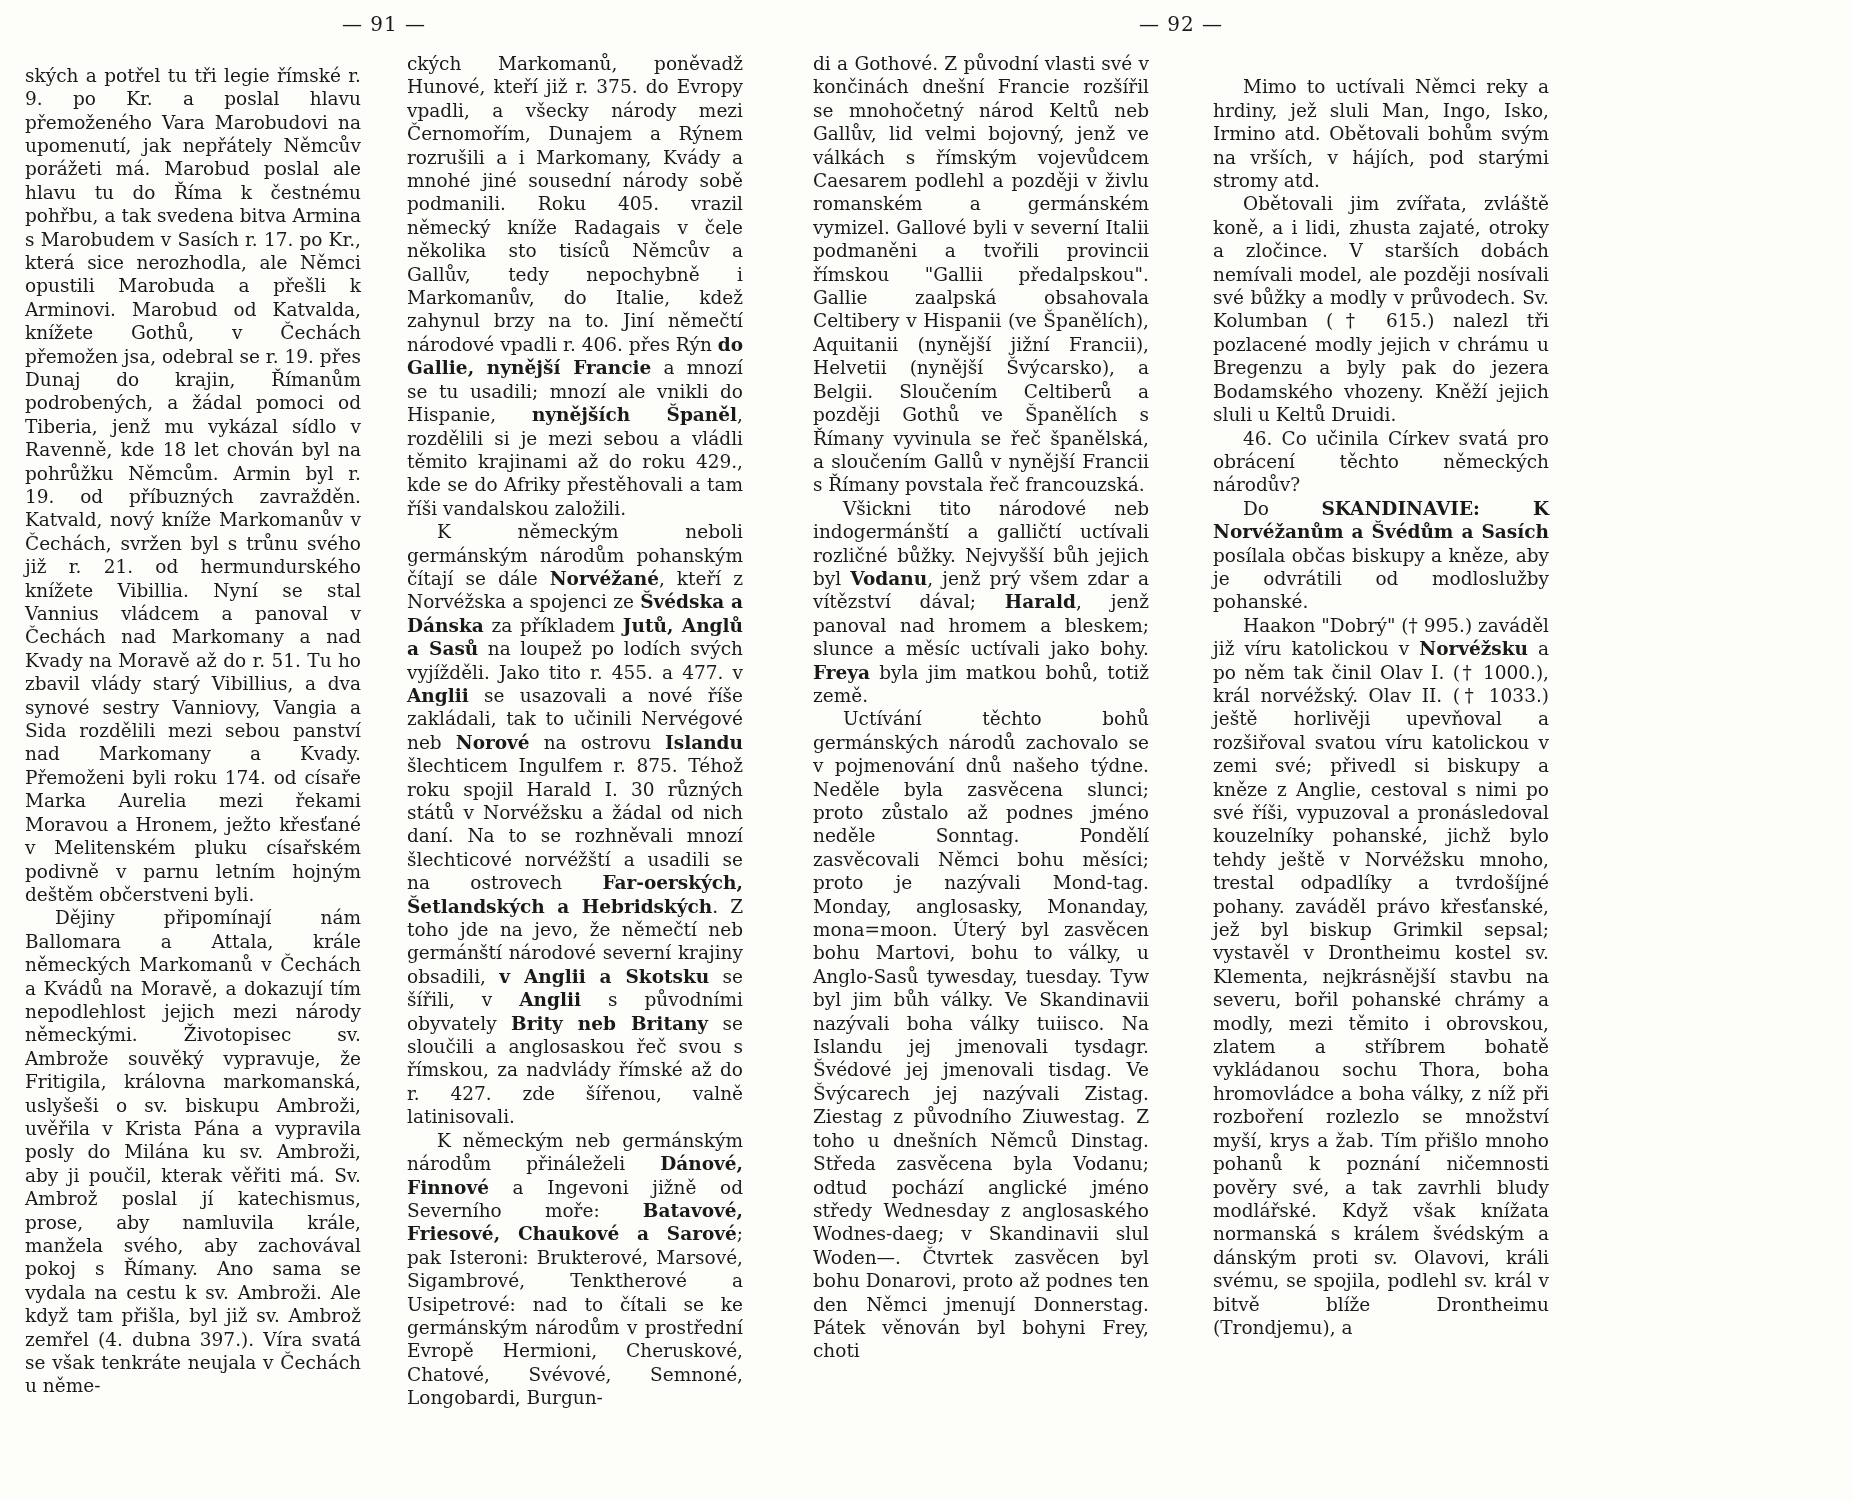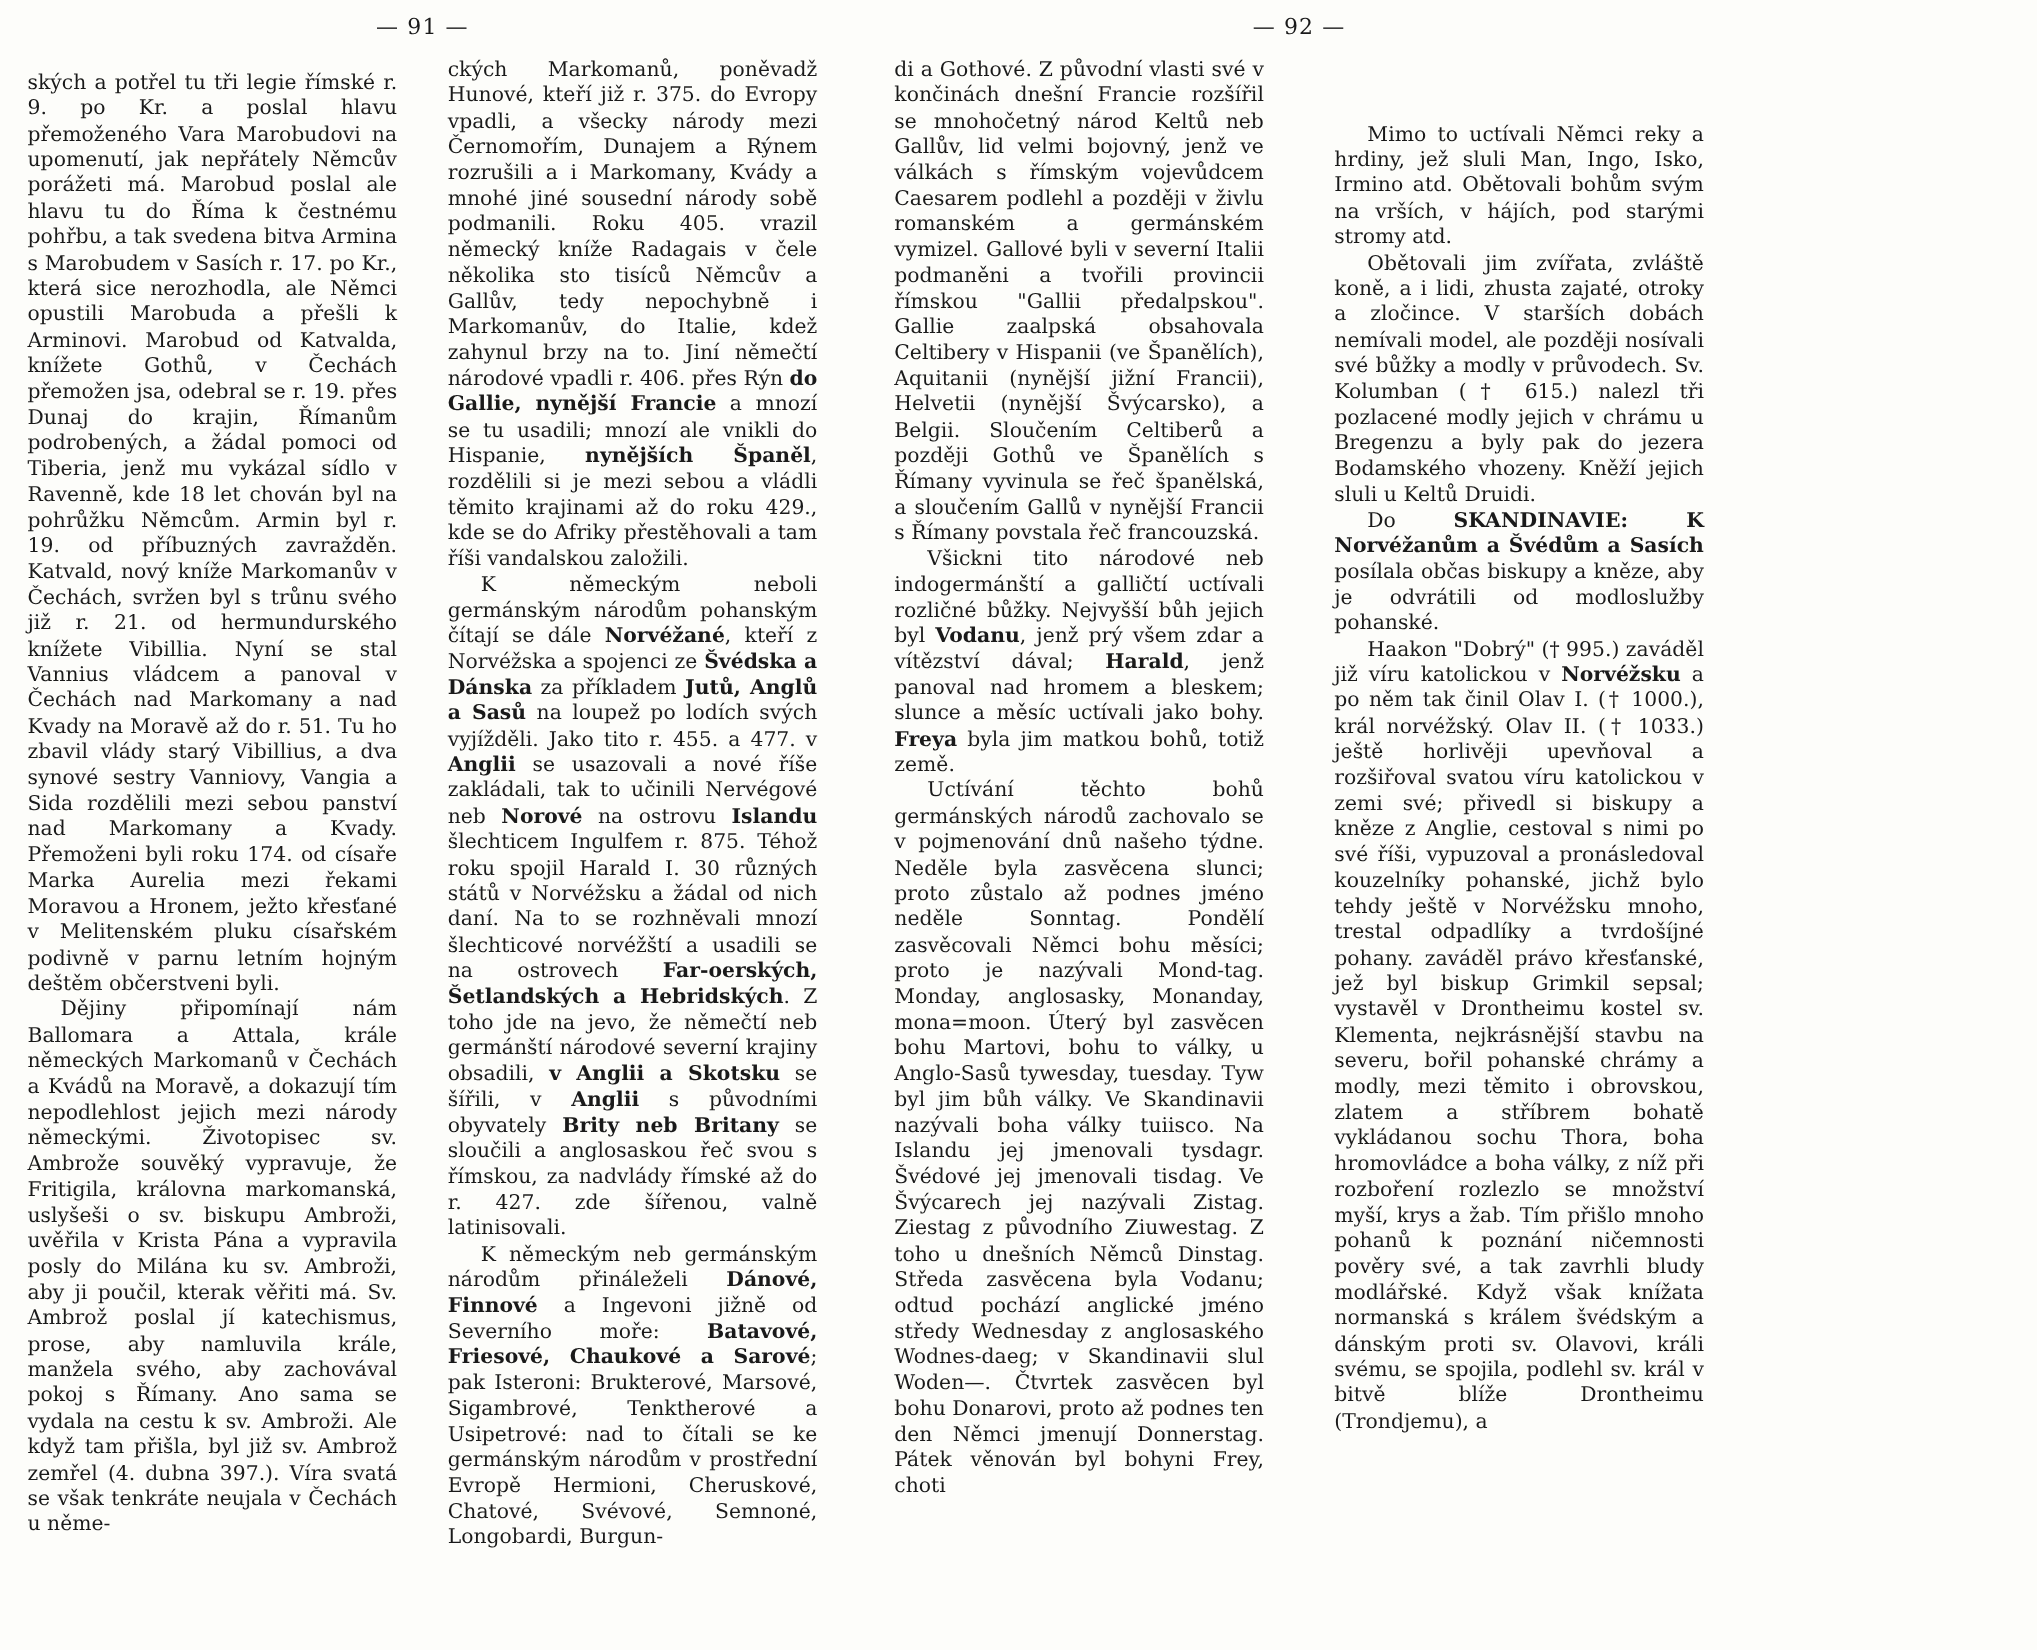--- a/index.html
+++ b/index.html
@@ -59,19 +59,20 @@
     <div class="page-number">— 92 —</div>
     <div class="cols">
       <div class="col">
           <p class="para"><span>di a Gothové. Z původní vlasti své v končinách dnešní Francie rozšířil se mnohočetný národ Keltů neb Gallův, lid velmi bojovný, jenž ve válkách s římským vojevůdcem Caesarem podlehl a později v živlu romanském a germánském vymizel. Gallové byli v severní Italii podmaněni a tvořili provincii římskou "Gallii předalpskou". Gallie zaalpská obsahovala Celtibery v Hispanii (ve Španělích), Aquitanii (nynější jižní Francii), Helvetii (nynější Švýcarsko), a Belgii. Sloučením Celtiberů a později Gothů ve Španělích s Římany vyvinula se řeč španělská, a sloučením Gallů v nynější Francii s Římany povstala řeč francouzská.</span></p>
           <p class="para indent"><span>Všickni tito národové neb indogermánští a galličtí uctívali rozličné bůžky. Nejvyšší bůh jejich byl </span><b>Vodanu</b><span>, jenž prý všem zdar a vítězství dával; </span><b>Harald</b><span>, jenž panoval nad hromem a bleskem; slunce a měsíc uctívali jako bohy. </span><b>Freya</b><span> byla jim matkou bohů, totiž země.</span></p>
           <p class="para indent"><span>Uctívání těchto bohů germánských národů zachovalo se v pojmenování dnů našeho týdne. Neděle byla zasvěcena slunci; proto zůstalo až podnes jméno neděle Sonntag. Pondělí zasvěcovali Němci bohu měsíci; proto je nazývali Mond-tag. Monday, anglosasky, Monanday, mona=moon. Úterý byl zasvěcen bohu Martovi, bohu to války, u Anglo-Sasů tywesday, tuesday. Tyw byl jim bůh války. Ve Skandinavii nazývali boha války tuiisco. Na Islandu jej jmenovali tysdagr. Švédové jej jmenovali tisdag. Ve Švýcarech jej nazývali Zistag. Ziestag z původního Ziuwestag. Z toho u dnešních Němců Dinstag. Středa zasvěcena byla Vodanu; odtud pochází anglické jméno středy Wednesday z anglosaského Wodnes-daeg; v Skandinavii slul Woden—. Čtvrtek zasvěcen byl bohu Donarovi, proto až podnes ten den Němci jmenují Donnerstag. Pátek věnován byl bohyni Frey, choti</span></p>
         </div>
       <div class="col">
           <p class="para indent"><span>Mimo to uctívali Němci reky a hrdiny, jež sluli Man, Ingo, Isko, Irmino atd. Obětovali bohům svým na vrších, v hájích, pod starými stromy atd.</span></p>
           <p class="para indent"><span>Obětovali jim zvířata, zvláště koně, a i lidi, zhusta zajaté, otroky a zločince. V starších dobách nemívali model, ale později nosívali své bůžky a modly v průvodech. Sv. Kolumban († 615.) nalezl tři pozlacené modly jejich v chrámu u Bregenzu a byly pak do jezera Bodamského vhozeny. Kněží jejich sluli u Keltů Druidi.</span></p>
+          <p class="para indent"><span>46. Co učinila Církev svatá pro obrácení těchto německých národův?</span></p>
           <p class="para indent"><span>Do </span><b>SKANDINAVIE: K Norvéžanům a Švédům a Sasích</b><span> posílala občas biskupy a kněze, aby je odvrátili od modloslužby pohanské.</span></p>
           <p class="para indent"><span>Haakon "Dobrý" († 995.) zaváděl již víru katolickou v </span><b>Norvéžsku</b><span> a po něm tak činil Olav I. († 1000.), král norvéžský. Olav II. († 1033.) ještě horlivěji upevňoval a rozšiřoval svatou víru katolickou v zemi své; přivedl si biskupy a kněze z Anglie, cestoval s nimi po své říši, vypuzoval a pronásledoval kouzelníky pohanské, jichž bylo tehdy ještě v Norvéžsku mnoho, trestal odpadlíky a tvrdošíjné pohany. zaváděl právo křesťanské, jež byl biskup Grimkil sepsal; vystavěl v Drontheimu kostel sv. Klementa, nejkrásnější stavbu na severu, bořil pohanské chrámy a modly, mezi těmito i obrovskou, zlatem a stříbrem bohatě vykládanou sochu Thora, boha hromovládce a boha války, z níž při rozboření rozlezlo se množství myší, krys a žab. Tím přišlo mnoho pohanů k poznání ničemnosti pověry své, a tak zavrhli bludy modlářské. Když však knížata normanská s králem švédským a dánským proti sv. Olavovi, králi svému, se spojila, podlehl sv. král v bitvě blíže Drontheimu (Trondjemu), a</span></p>
         </div>
     </div>
   </div>
 
 </div>
 
 </body></html>

